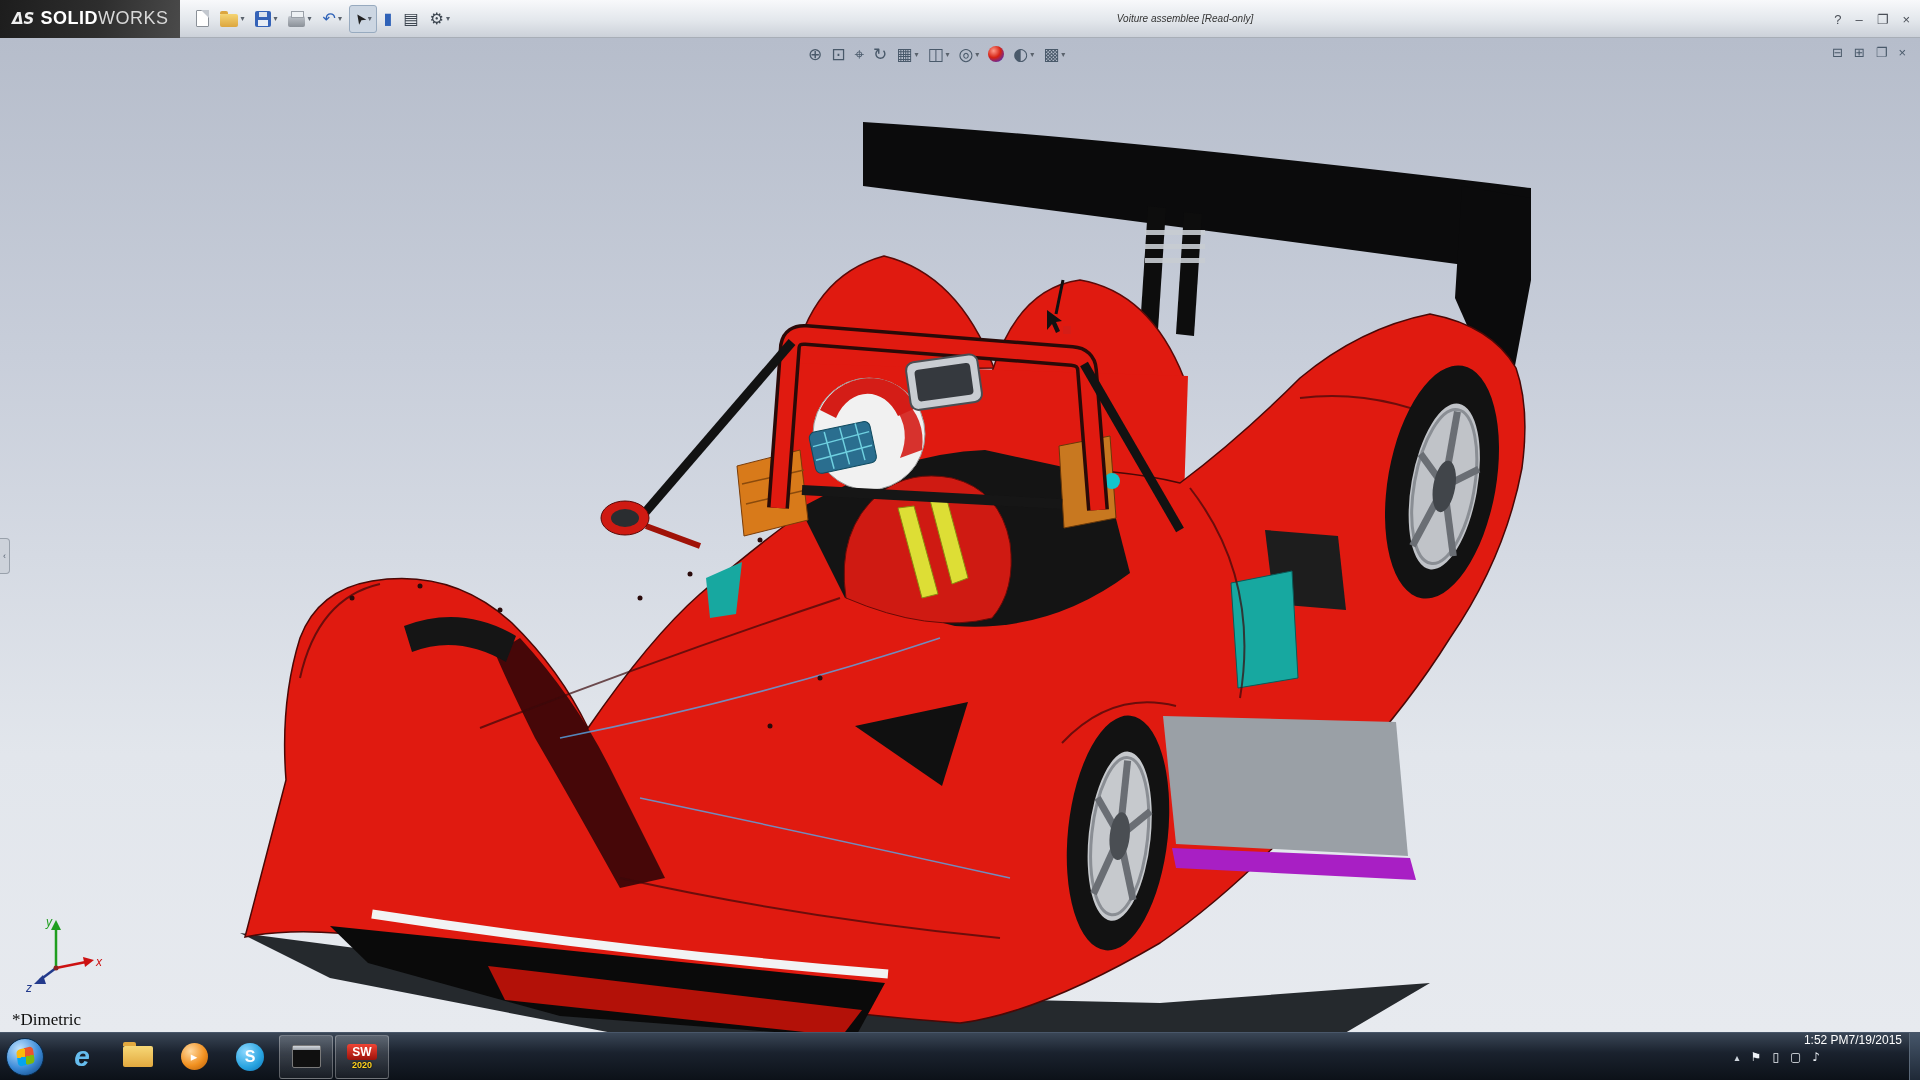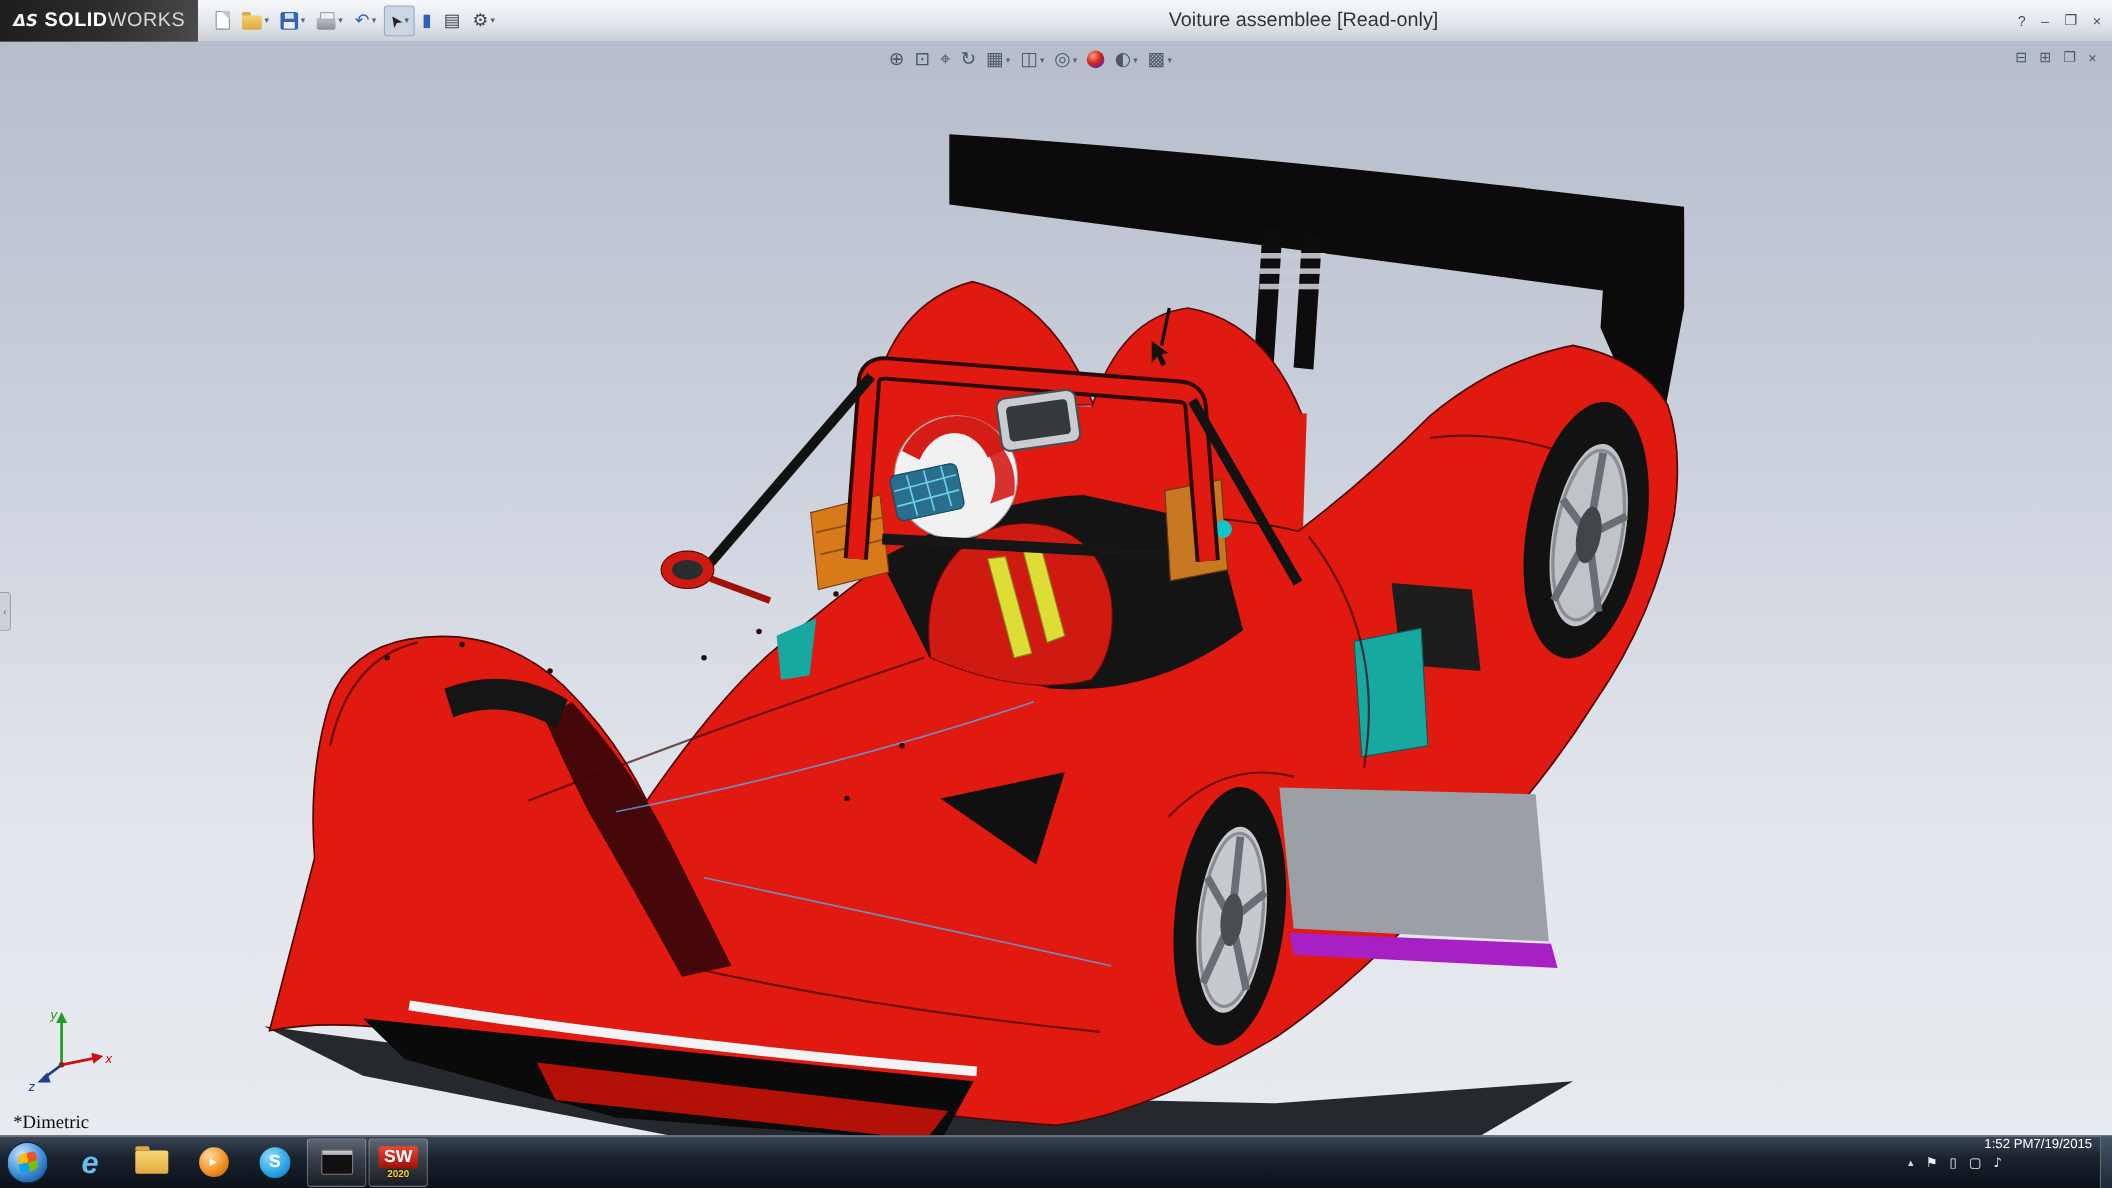--- a/index.html
+++ b/index.html
@@ -12,21 +12,21 @@
   .sw-badge .mark { font-weight:bold; font-style:italic; font-size:15px; color:#f0f0f0; }
   .sw-badge .word { font-size:18px; letter-spacing:.5px; }
   .sw-badge .word b { font-weight:bold; }
   .sw-badge .word span.lt { font-weight:normal; color:#d8d8d8; }
   .tb-icons { display:flex; align-items:center; gap:3px; padding-left:12px; }
   .tb-btn { display:flex; align-items:center; height:28px; padding:0 4px; border-radius:3px; color:#3d4650; font-size:16px; }
   .tb-btn.pressed { background:#ccd6e2; border:1px solid #97aabf; }
   .dd { font-size:8px; color:#5a626c; margin-left:2px; }
   .rot { display:inline-block; transform:rotate(-125deg); font-size:14px; color:#222; }
   .blue-g { color:#2f62b8; }
-  .title-text { position:absolute; left:985px; width:400px; text-align:center; font-size:18px; color:#333; }
+  .title-text { position:absolute; left:985px; width:400px; text-align:center; font-size:10px; color:#333;font-style:italic; }
   .win-controls { position:absolute; right:10px; top:0; height:38px; display:flex; align-items:center; gap:14px; color:#4a4f57; font-size:13px; }
   .win-controls span { cursor:default; }
 
   
   .i-page { width:13px; height:17px; background:#fff; border:1px solid #8a9098; border-radius:1px; position:relative; }
   .i-page::before { content:""; position:absolute; top:-1px; right:-1px; border-style:solid; border-width:4px; border-color:#c3c8cf #c3c8cf transparent transparent; }
   .i-folder { width:18px; height:13px; background:linear-gradient(#f5d473,#dca63f); border-radius:1px 2px 2px 2px; position:relative; margin-top:4px; }
   .i-folder::before { content:""; position:absolute; top:-3px; left:0; width:8px; height:3px; background:#dca63f; border-radius:2px 2px 0 0; }
   .i-floppy { width:16px; height:16px; background:#3563b8; border-radius:2px; position:relative; }
   .i-floppy::before { content:""; position:absolute; top:1px; left:4px; width:8px; height:5px; background:#dde4ee; }
@@ -53,21 +53,21 @@
   .task-icon { width:54px; height:44px; display:flex; align-items:center; justify-content:center; border-radius:3px; margin:0 1px; }
   .task-icon.open { background:linear-gradient(rgba(255,255,255,.20),rgba(255,255,255,.05)); border:1px solid rgba(255,255,255,.28); }
   .ie-e { font-size:28px; font-weight:bold; font-style:italic; color:#66bdee; }
   .tb-folder { width:30px; height:21px; background:linear-gradient(#f7d877,#e2a93f); border-radius:2px; position:relative; }
   .tb-folder::before { content:""; position:absolute; top:-4px; left:0; width:13px; height:4px; background:#e2a93f; border-radius:2px 2px 0 0; }
   .media { width:27px; height:27px; border-radius:50%; background:radial-gradient(circle at 35% 30%,#ffd9a0,#f29222 55%,#b35a06); color:#fff; font-size:13px; display:flex; align-items:center; justify-content:center; }
   .skype { width:28px; height:28px; border-radius:50%; background:radial-gradient(circle at 35% 30%,#8fd9ff,#27a3e0 60%,#0f6fb0); color:#fff; font-weight:bold; font-size:16px; display:flex; align-items:center; justify-content:center; }
   .cmd { width:29px; height:23px; background:#101010; border:1px solid #7a7a7a; border-radius:2px; position:relative; }
   .cmd::before { content:""; position:absolute; top:0; left:0; right:0; height:4px; background:linear-gradient(#d2d7dd,#9aa0a8); }
   .swtb { display:flex; flex-direction:column; align-items:center; }
-  .sw-sq { background:linear-gradient(#ef4434,#9c120a); color:#fff; font-weight:bold; font-size:16px; padding:1px 5px; border-radius:3px; }
+  .sw-sq { background:linear-gradient(#ef4434,#9c120a); color:#fff; font-weight:bold; font-size:12px; padding:1px 5px; border-radius:3px; }
   .sw-year { color:#ffd21e; font-size:9px; font-weight:bold; text-shadow:0 0 2px #000; }
   .tray { position:absolute; right:100px; top:0; height:48px; display:flex; align-items:center; gap:11px; color:#eef2f7; }
   .tray .glyph { font-size:12px; }
   .tray .chev { font-size:10px; color:#cfd6de; }
   .clock { position:absolute; right:18px; top:0; height:48px; display:flex; flex-direction:row; justify-content:space-between; text-align:center; color:#fff; font-size:12px; line-height:1.3; }
   .show-desktop { position:absolute; right:0; top:0; width:11px; height:48px; background:linear-gradient(#46566a,#1e2836); border-left:1px solid #5a6878; }
 </style>
 </head>
 <body>
 

